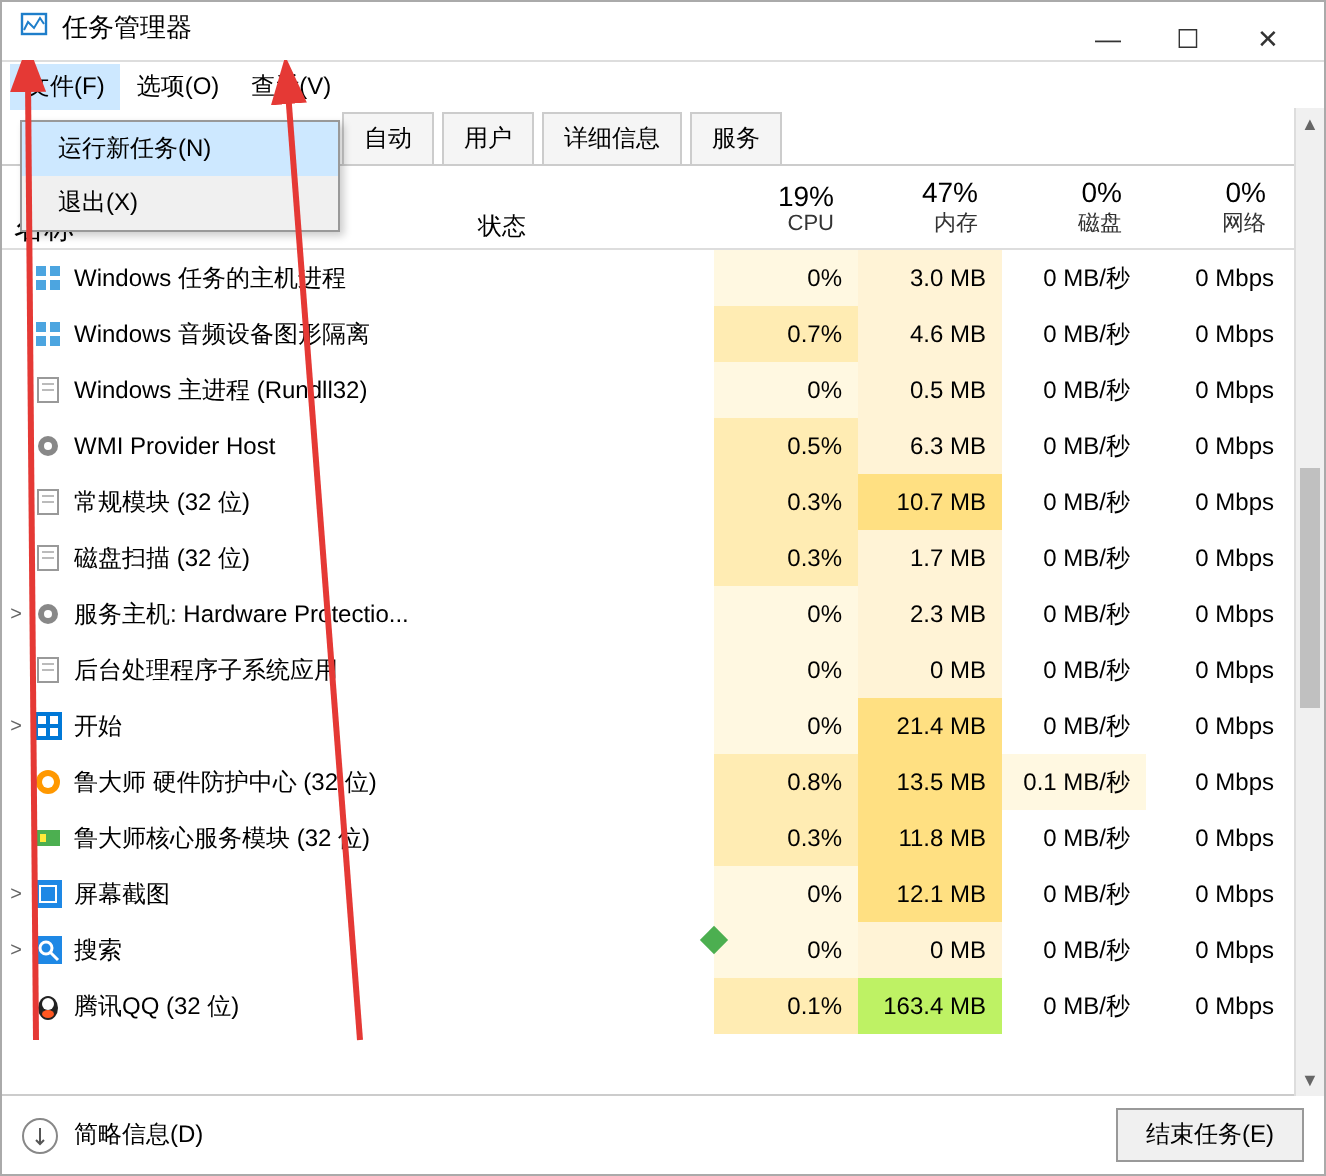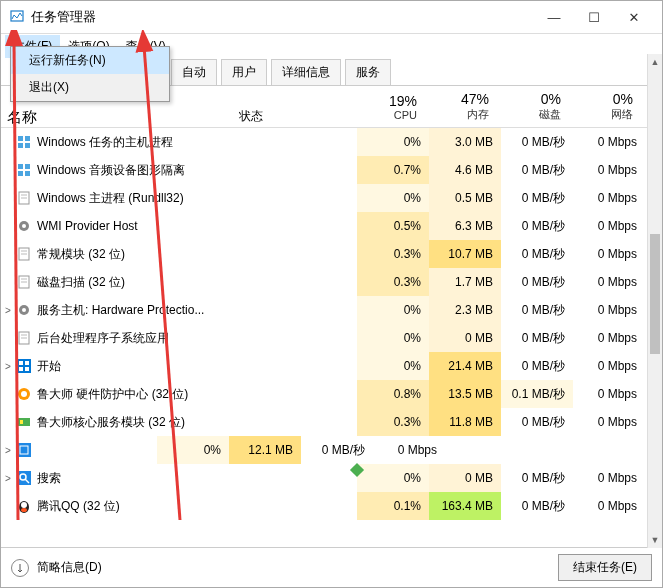--- a/index.html
+++ b/index.html
@@ -1,25 +1,25 @@
 <!DOCTYPE html>
 <html><head>
 <meta charset="utf-8">
 <style>
 * { box-sizing: border-box; margin: 0; padding: 0; }
 body { font-family: "Microsoft YaHei", "Segoe UI", sans-serif; font-size: 12px; background: #fff; width: 663px; height: 588px; overflow: hidden; position: relative; }
 .window { border: 1px solid #aaa; width: 663px; height: 588px; display: flex; flex-direction: column; }
-.titlebar { height: 30px; display: flex; align-items: center; padding: 16px 8px; border-bottom: 1px solid #ddd; }
+.titlebar { height: 30px; display: flex; align-items: flex-start; padding: 4px 8px; border-bottom: 1px solid #ddd; }
 .titlebar .icon { width: 16px; height: 16px; margin-right: 6px; }
 .titlebar .title { flex: 1; font-size: 13px; }
 .titlebar .wbtn { width: 40px; height: 28px; display: flex; align-items: center; justify-content: center; font-size: 13px; color: #333; }
 .menubar { height: 24px; display: flex; align-items: center; padding: 0 4px; position: relative; text-align: right; }
 .menubar .mitem { padding: 3px 8px; cursor: default; }
 .menubar .mitem.open { background: #cde8ff; }
-.dropdown { position: absolute; top: 46px; left: 10px; width: 160px; background: #f0f0f0; border: 1px solid #999; box-shadow: 2px 2px 4px rgba(0,0,0,0.2); z-index: 10; }
+.dropdown { position: absolute; top: 60px; left: 10px; width: 160px; background: #f0f0f0; border: 1px solid #999; box-shadow: 2px 2px 4px rgba(0,0,0,0.2); z-index: 10; }
 .dropdown .ditem { padding: 5px 18px; cursor: default; }
 .dropdown .ditem.hover { background: #cde8ff; }
 .tabs { height: 28px; display: flex; align-items: flex-end; border-bottom: 1px solid #ccc; padding-left: 170px; gap: 4px; }
 .tabs .tab { padding: 4px 10px; border: 1px solid #ccc; border-bottom: none; background: #f5f5f5; font-size: 12px; }
 .header-row { display: flex; height: 42px; border-bottom: 1px solid #ddd; }
 .header-row .hname { width: 232px; padding: 22px 6px 4px 6px; font-size: 15px; }
 .header-row .hstatus { width: 120px; padding: 22px 6px 4px 6px; font-size: 12px; }
 .header-row .hcol { width: 72px; text-align: right; padding: 4px 8px 4px 0; display: flex; flex-direction: column; justify-content: center; }
 .header-row .hcol .pct { font-size: 14px; }
 .header-row .hcol .lbl { font-size: 11px; color: #333; }
@@ -284,20 +284,21 @@
         <span class="cell c-net-0">0 Mbps</span>
       </div>
       <div class="row">
         <span class="expand">&gt;</span>
         <span class="ricon">
           <svg width="14" height="14">
             <rect width="14" height="14" fill="#1e88e5"></rect>
             <rect x="3" y="3" width="8" height="8" fill="none" stroke="#fff"></rect>
           </svg>
         </span>
+        <span class="rname">屏幕截图</span>
         <span class="rstatus"></span>
         <span class="cell c-cpu-0">0%</span>
         <span class="cell c-mem-1">12.1 MB</span>
         <span class="cell c-disk-0">0 MB/秒</span>
         <span class="cell c-net-0">0 Mbps</span>
       </div>
       <div class="row">
         <span class="expand">&gt;</span>
         <span class="ricon">
           <svg width="14" height="14">

